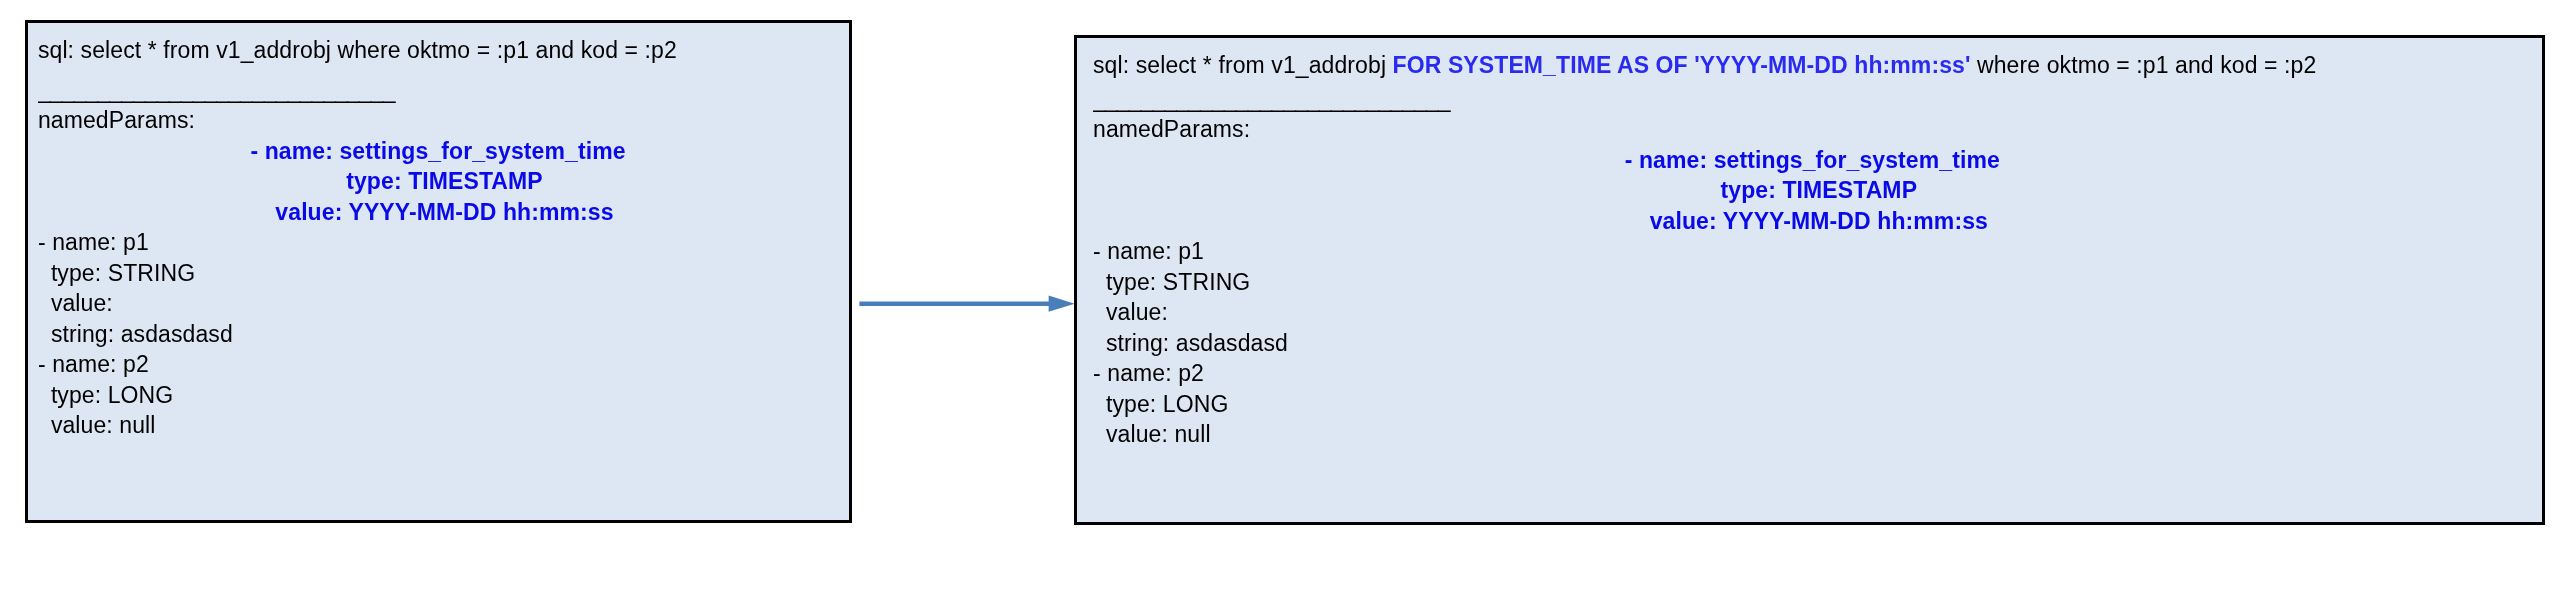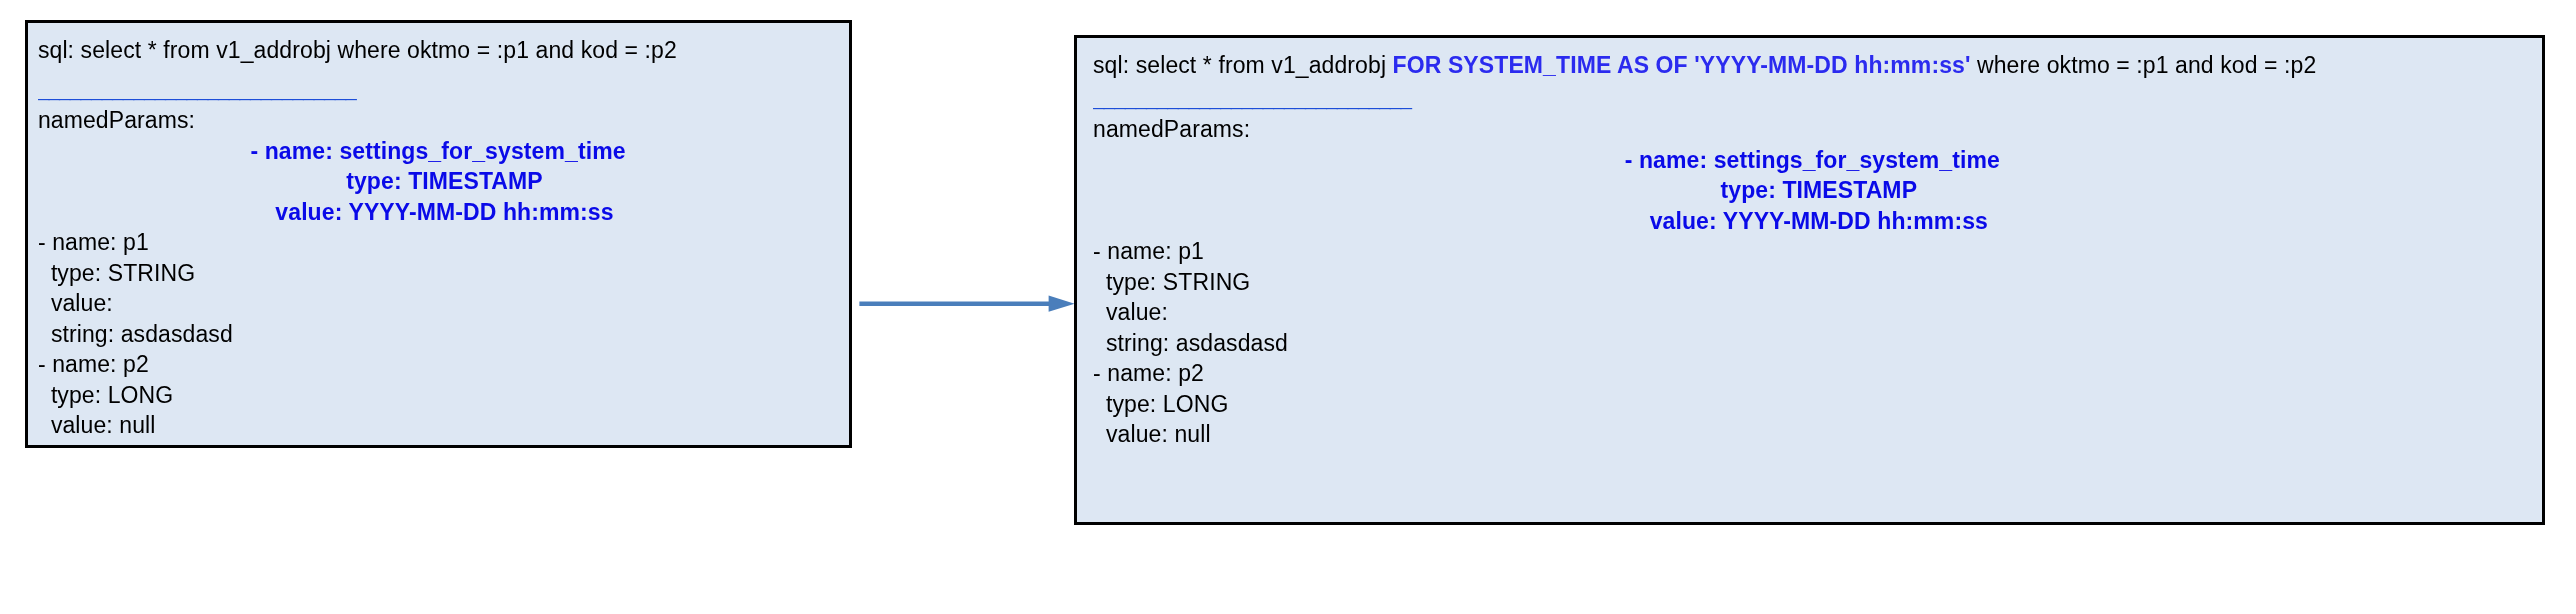--- a/index.html
+++ b/index.html
@@ -17,21 +17,21 @@
 
   
   .note-box {
     position: absolute;
     box-sizing: border-box;
     background: #dde7f3;
     border: 3.7px solid #000000;
     padding: 12px 10.4px 7.4px 10.4px;
   }
 
-  #box-left  { left: 24.5px;   top: 20px; width: 827px; height: 428px; }
+  #box-left  { left: 24.5px;   top: 20px; width: 827px; height: 503px; }
   #box-right { left: 1074px; top: 35px; width: 1471px; height: 490px; padding-left: 16px; }
 
   .line {
     font-size: 23px;
     line-height: 30.5px;
     color: #000000;
     white-space: pre-wrap;
     letter-spacing: 0.1px;
   }
   .line.blue {
@@ -39,26 +39,25 @@
     font-weight: bold;
     text-align: center;
   }
   .seg-blue {
     color: #2b2bef;
     font-weight: bold;
   }
   .rule {
     font-size: 23px;
     line-height: 30.5px;
-    color: #1d4ed8;
+    color: #000000;
     letter-spacing: -0.9px;
     white-space: pre;
     overflow: hidden;
     display: block;
-    font-family: Liberation Serif, serif;
   }
   .spacer-sm { height: 9px; }
   .spacer-xs { height: 3px; }
 
   
   #box-left .line { line-height: 30.5px; }
 
   
   #connector {
     position: absolute;

